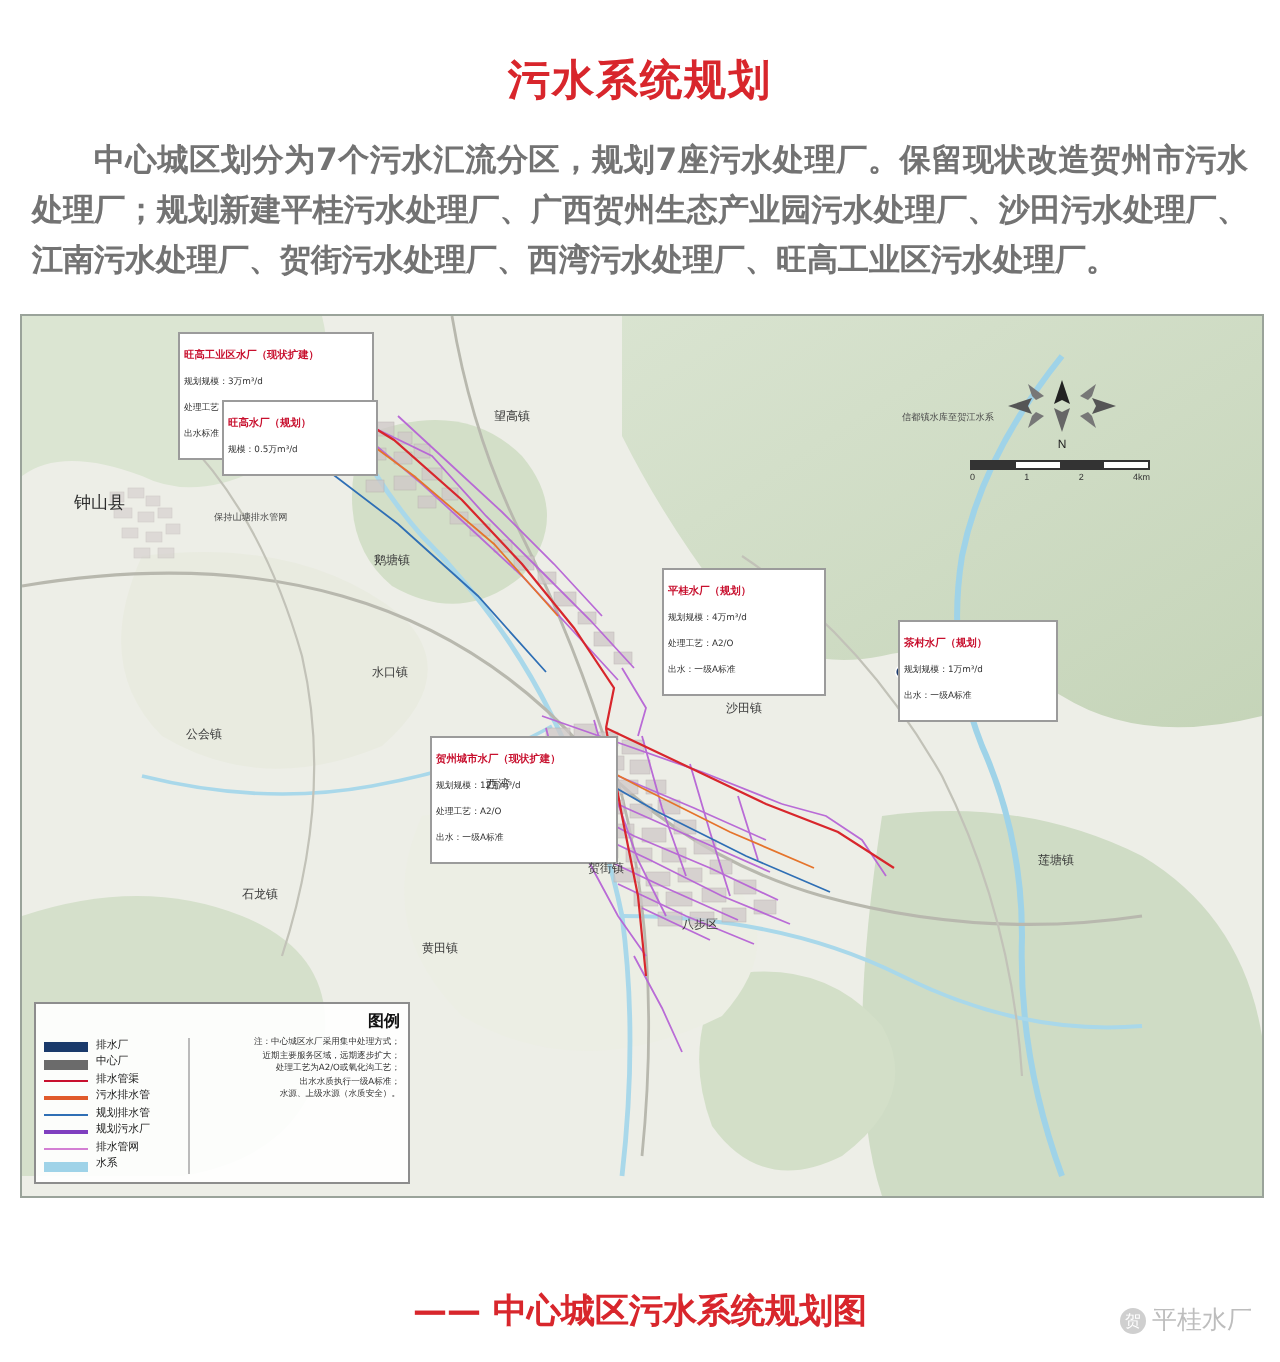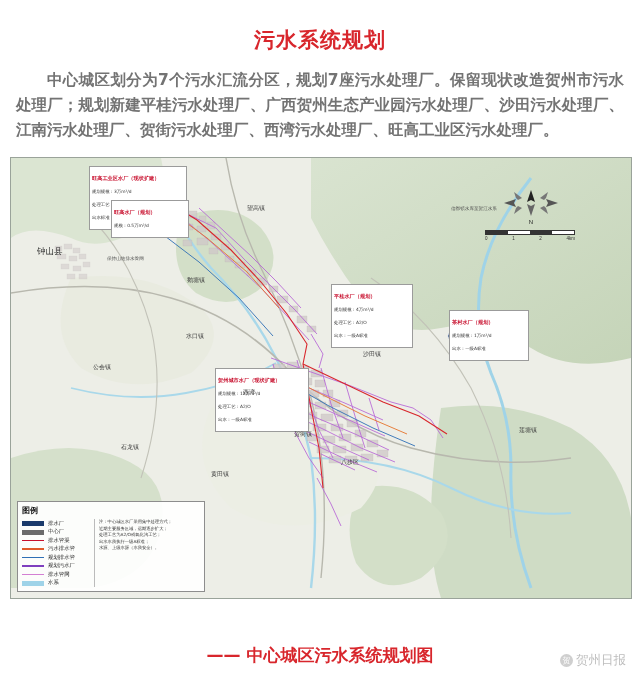--- a/index.html
+++ b/index.html
@@ -80,20 +80,21 @@
     position: absolute;
     left: 6px;
     bottom: 6px;
     width: 178px;
     background: rgba(255,255,255,0.92);
     border: 1px solid #8d8d8d;
     padding: 3px 4px 4px 4px;
     font-size: 5.2px;
     color: #222;
     font-family: "DejaVu Sans", "Liberation Sans", sans-serif;
+    text-align: right;
   }
   .legend-title {
     font-size: 8px;
     font-weight: bold;
     margin-bottom: 3px;
     color: #111;
   }
   .legend-body { display: flex; }
   .legend-col-left { width: 72px; }
   .legend-col-right { flex: 1; padding-left: 4px; border-left: 1px solid #bbb; }
@@ -470,16 +471,16 @@
           <div class="legend-note">水源、上级水源（水质安全）。</div>
         </div>
       </div>
     </div>
   </div>
 
   <div class="footer">—— 中心城区污水系统规划图</div>
 
   <div class="watermark">
     <span class="wm-logo">贺</span>
-    <span>贺州日报</span>
+    <span>平桂水厂</span>
   </div>
 
 </div>
 
 </body></html>

